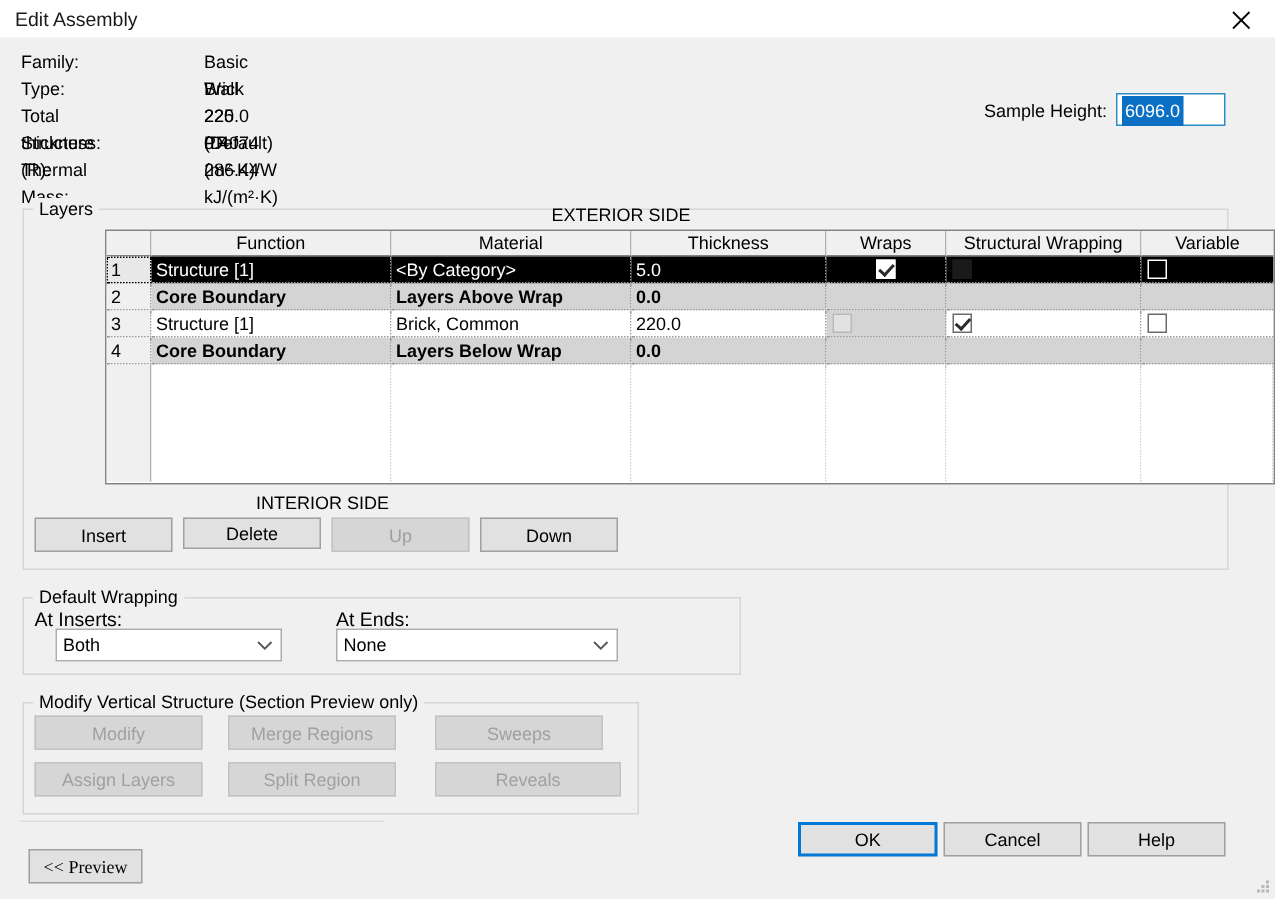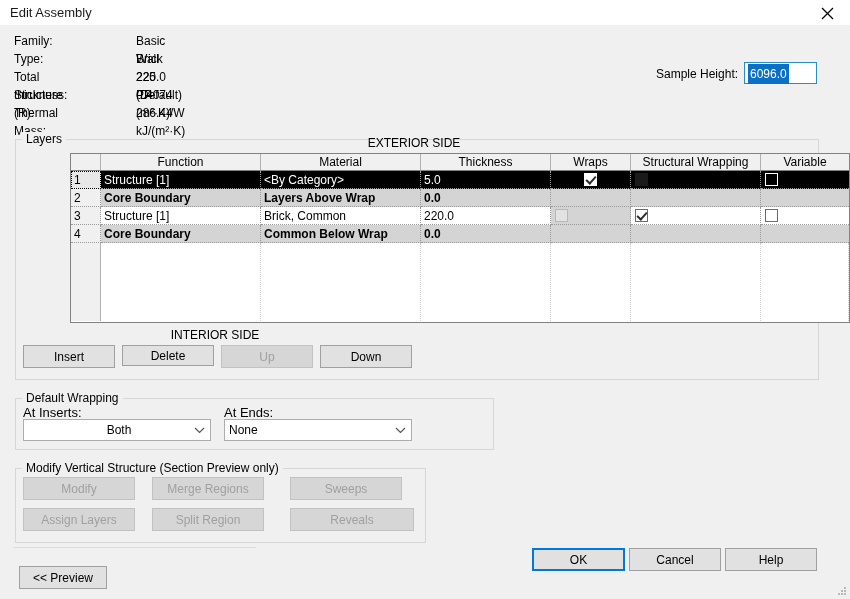--- a/index.html
+++ b/index.html
@@ -175,41 +175,41 @@
   #btn-modify { left: 23px;  top: 477px; width: 112px; height: 23px; }
   #btn-merge  { left: 152px; top: 477px; width: 112px; height: 23px; }
   #btn-sweeps { left: 290px; top: 477px; width: 112px; height: 23px; }
   #btn-assign { left: 23px;  top: 508px; width: 112px; height: 23px; }
   #btn-split  { left: 152px; top: 508px; width: 112px; height: 23px; }
   #btn-reveals{ left: 290px; top: 508px; width: 124px; height: 23px; }
 
   #btn-ok     { left: 532px; top: 548px; width: 93px; height: 23px; }
   #btn-cancel { left: 629px; top: 548px; width: 92px; height: 23px; }
   #btn-help   { left: 725px; top: 548px; width: 92px; height: 23px; }
-  #btn-preview{ left: 19px;  top: 566px; width: 88px; height: 23px; }
+  #btn-preview{ left: 19px;  top: 566px; width: 76px; height: 23px; font-family: Liberation Serif, serif; }
 
   
   .field-label { position: absolute; font-size: 13px; }
   #lbl-at-inserts { left: 23px;  top: 405px; }
   #lbl-at-ends    { left: 224px; top: 405px; }
 
   .combo {
     position: absolute; height: 22px;
     background: #ffffff;
     border: 1px solid #adadad;
     font-size: 12px;
     line-height: 20px;
     padding-left: 4px;
     overflow: hidden; white-space: nowrap;
   }
   .combo .arrow {
     position: absolute; right: 0; top: 0; width: 22px; height: 20px;
     display: flex; align-items: center; justify-content: center;
   }
-  #combo-inserts { left: 23px;  top: 419px; width: 188px; text-align: center; }
+  #combo-inserts { left: 37px;  top: 419px; width: 151px; }
   #combo-ends    { left: 224px; top: 419px; width: 188px; }
 
   
   .hr {
     position: absolute; left: 13px; top: 547px; width: 243px; height: 1px;
     background: #dcdcdc;
   }
   .resize-grip {
     position: absolute; right: 2px; bottom: 2px; width: 12px; height: 12px;
   }
@@ -312,21 +312,21 @@
       <span class="cb checked"></span>
     </div>
     <div class="td c-va cb-cell" style="text-align:left;padding-left:4px">
       <span class="cb"></span>
     </div>
   </div>
 
   <div class="tbl-row row-bold">
     <div class="td c-num">4</div>
     <div class="td c-fn">Core Boundary</div>
-    <div class="td c-mat">Common Below Wrap</div>
+    <div class="td c-mat">Layers Below Wrap</div>
     <div class="td c-th">0.0</div>
     <div class="td c-wr"></div>
     <div class="td c-sm"></div>
     <div class="td c-va"></div>
   </div>
 
   <div class="tbl-row row-filler" style="height:78px">
     <div class="td c-num" style="height:78px"></div>
     <div class="td c-fn" style="height:78px"></div>
     <div class="td c-mat" style="height:78px"></div>

